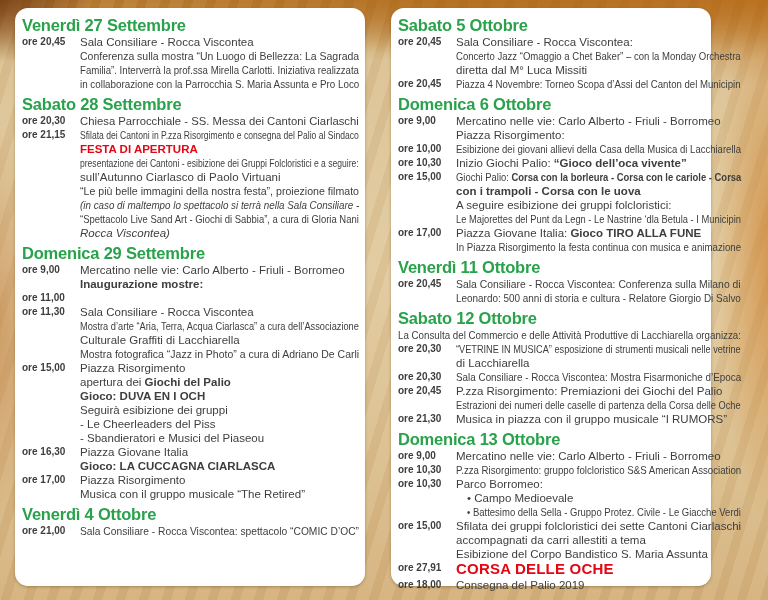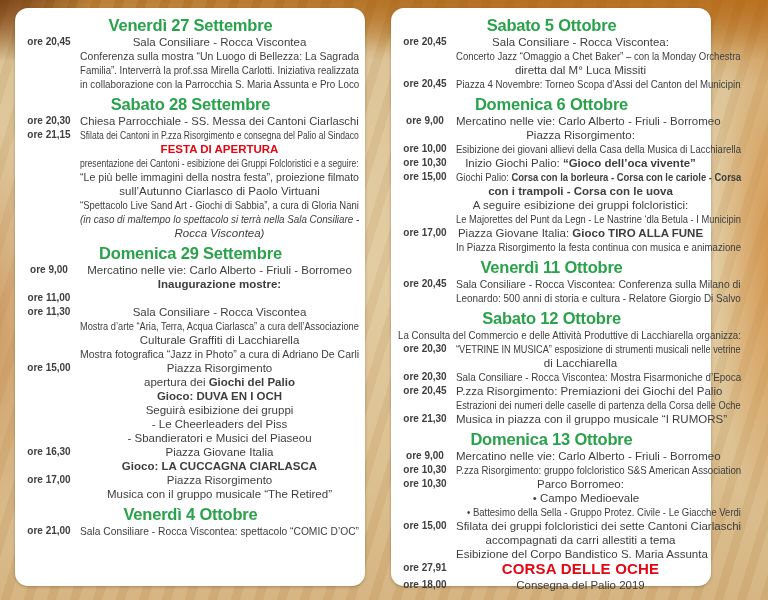--- a/index.html
+++ b/index.html
@@ -22,21 +22,21 @@
       repeating-linear-gradient(107deg, rgba(160,100,40,.07) 0 9px, rgba(255,240,210,.08) 9px 22px),
       linear-gradient(180deg,#b5772a 0,#c6935208 10%, #d9bd8d00 30%),
       linear-gradient(180deg,#cfa468 0,#dac294 8%,#e0c99e 45%,#d9bd8c 78%,#d3b07c 100%);
   }
   .panel{
     position:absolute;top:8px;height:578px;background:var(--panel);
     border-radius:13px;box-shadow:0 1px 3px rgba(80,45,10,.35);
   }
   .panel.left{left:15px;width:350px;}
   .panel.right{left:391px;width:320px;}
-  .inner{padding:9px 6px 0 7px;text-align:center;}
+  .inner{padding:9px 6px 0 7px;}
   .section-title{
     color:var(--green);font-weight:bold;font-size:16.5px;line-height:17px;
     margin:5px 0 1px;letter-spacing:-.2px;
   }
   .inner .section-title:first-child{margin-top:0;}
   .row{display:flex;align-items:flex-start;}
   .time{flex:0 0 54px;font-weight:bold;font-size:10px;line-height:14px;white-space:nowrap;}
   .content{flex:1;min-width:0;padding-left:4px;}
   .row.full .content{padding-left:0;}
   .line{font-size:11.5px;line-height:14px;white-space:nowrap;}
@@ -71,24 +71,24 @@
         <div class="content">
           <div class="line"><span class="ln-in" style="transform: scaleX(0.982394); transform-origin: 0px 0px;"><span>Chiesa Parrocchiale - SS. Messa dei Cantoni Ciarlaschi</span></span></div>
         </div>
       </div>
       <div class="row">
         <div class="time">ore 21,15</div>
         <div class="content">
           <div class="line j"><span class="ln-in" style="transform: scaleX(0.745989); transform-origin: 0px 0px;"><span>Sfilata dei Cantoni in P.zza Risorgimento e consegna del Palio al Sindaco</span></span></div>
           <div class="line"><span class="ln-in"><span class="s-rb">FESTA DI APERTURA</span></span></div>
           <div class="line j"><span class="ln-in" style="transform: scaleX(0.744); transform-origin: 0px 0px;"><span>presentazione dei Cantoni - esibizione dei Gruppi Folcloristici e a seguire:</span></span></div>
+          <div class="line"><span class="ln-in"><span>sull’Autunno Ciarlasco di Paolo Virtuani</span></span></div>
           <div class="line j"><span class="ln-in" style="transform: scaleX(0.920792); transform-origin: 0px 0px;"><span>“Le più belle immagini della nostra festa”, proiezione filmato</span></span></div>
-          <div class="line"><span class="ln-in"><span>sull’Autunno Ciarlasco di Paolo Virtuani</span></span></div>
+          <div class="line j"><span class="ln-in" style="transform: scaleX(0.853211); transform-origin: 0px 0px;"><span class="s-i">(in caso di maltempo lo spettacolo si terrà nella Sala Consiliare -</span></span></div>
           <div class="line j"><span class="ln-in" style="transform: scaleX(0.823009); transform-origin: 0px 0px;"><span>“Spettacolo Live Sand Art - Giochi di Sabbia”, a cura di Gloria Nani</span></span></div>
-          <div class="line j"><span class="ln-in" style="transform: scaleX(0.853211); transform-origin: 0px 0px;"><span class="s-i">(in caso di maltempo lo spettacolo si terrà nella Sala Consiliare -</span></span></div>
           <div class="line"><span class="ln-in"><span class="s-i">Rocca Viscontea)</span></span></div>
         </div>
       </div>
       <div class="section-title">Domenica 29 Settembre</div>
       <div class="row">
         <div class="time">ore 9,00</div>
         <div class="content">
           <div class="line"><span class="ln-in"><span>Mercatino nelle vie: Carlo Alberto - Friuli - Borromeo</span></span></div>
           <div class="line"><span class="ln-in"><span class="s-b">Inaugurazione mostre:</span></span></div>
         </div>

